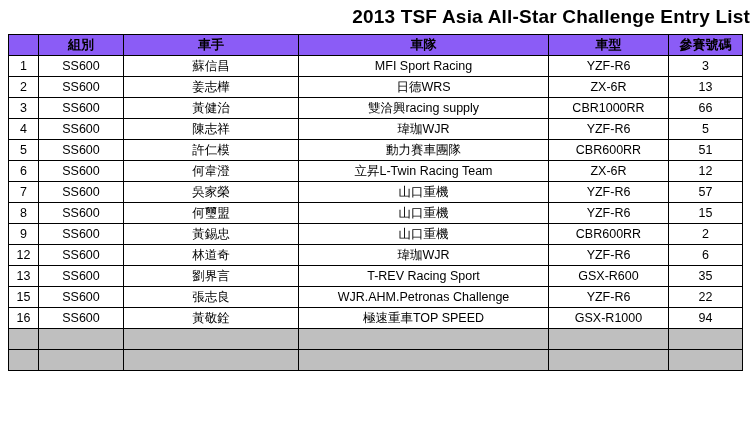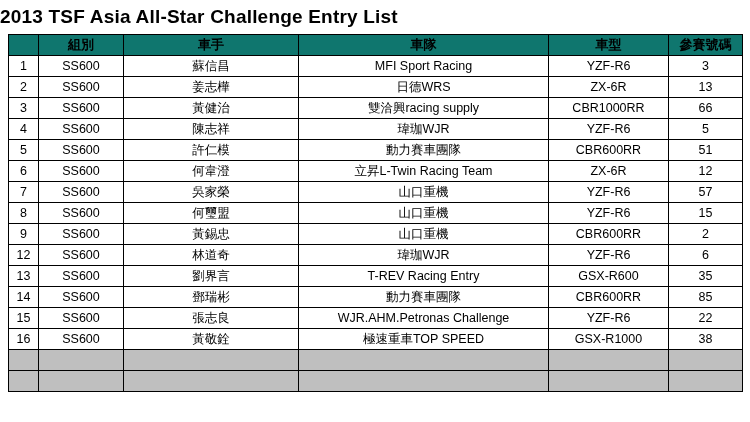--- a/index.html
+++ b/index.html
@@ -14,21 +14,21 @@
     color: #000000;
     overflow: hidden;
   }
   .page {
     width: 750px;
     height: 422px;
     box-sizing: border-box;
     position: relative;
   }
   .title {
-    text-align: left;
+    text-align: right;
     font-size: 19px;
     font-weight: bold;
     letter-spacing: 0.2px;
     padding-top: 6px;
     padding-bottom: 6px;
     color: #000;
   }
   .table-wrap {
     padding: 0 8px;
   }
@@ -43,21 +43,21 @@
     height: 20px;
     line-height: 18px;
     font-size: 12.5px;
     text-align: center;
     vertical-align: middle;
     padding: 0 2px;
     overflow: hidden;
     white-space: nowrap;
   }
   table.entry thead th {
-    background: #0f766e;
+    background: #8b5cf6;
     font-weight: bold;
     font-size: 13px;
   }
   .col-idx   { width: 30px; }
   .col-group { width: 85px; }
   .col-rider { width: 175px; }
   .col-team  { width: 250px; }
   .col-model { width: 120px; }
   .col-num   { width: 74px; }
   td.idx { font-size: 12.5px; }
@@ -178,47 +178,39 @@
             <td>SS600</td>
             <td>林道奇</td>
             <td>瑋珈WJR</td>
             <td>YZF-R6</td>
             <td>6</td>
           </tr>
           <tr>
             <td class="idx">13</td>
             <td>SS600</td>
             <td>劉界言</td>
-            <td>T-REV Racing Entry</td>
+            <td>T-REV Racing Sport</td>
             <td>GSX-R600</td>
             <td>35</td>
-          </tr>
-          <tr>
-            <td class="idx">14</td>
-            <td>SS600</td>
-            <td>鄧瑞彬</td>
-            <td>動力賽車團隊</td>
-            <td>CBR600RR</td>
-            <td>85</td>
           </tr>
           <tr>
             <td class="idx">15</td>
             <td>SS600</td>
             <td>張志良</td>
             <td>WJR.AHM.Petronas Challenge</td>
             <td>YZF-R6</td>
             <td>22</td>
           </tr>
           <tr>
             <td class="idx">16</td>
             <td>SS600</td>
             <td>黃敬銓</td>
             <td>極速重車TOP SPEED</td>
             <td>GSX-R1000</td>
-            <td>38</td>
+            <td>94</td>
           </tr>
           <tr class="blank">
             <td>&nbsp;</td>
             <td>&nbsp;</td>
             <td>&nbsp;</td>
             <td>&nbsp;</td>
             <td>&nbsp;</td>
             <td>&nbsp;</td>
           </tr>
           <tr class="blank">

